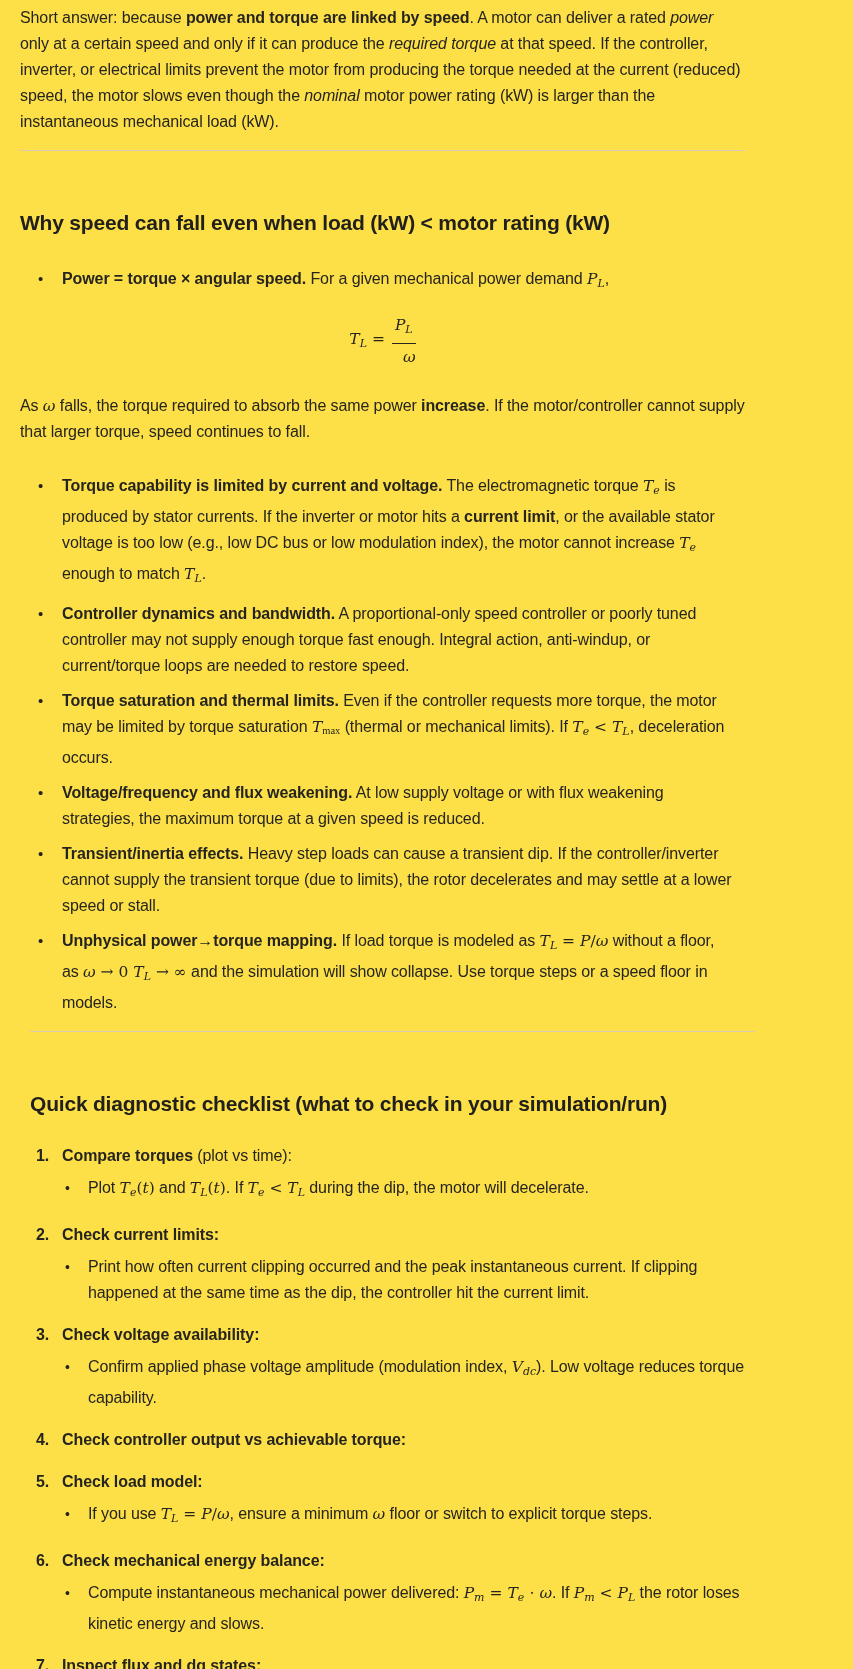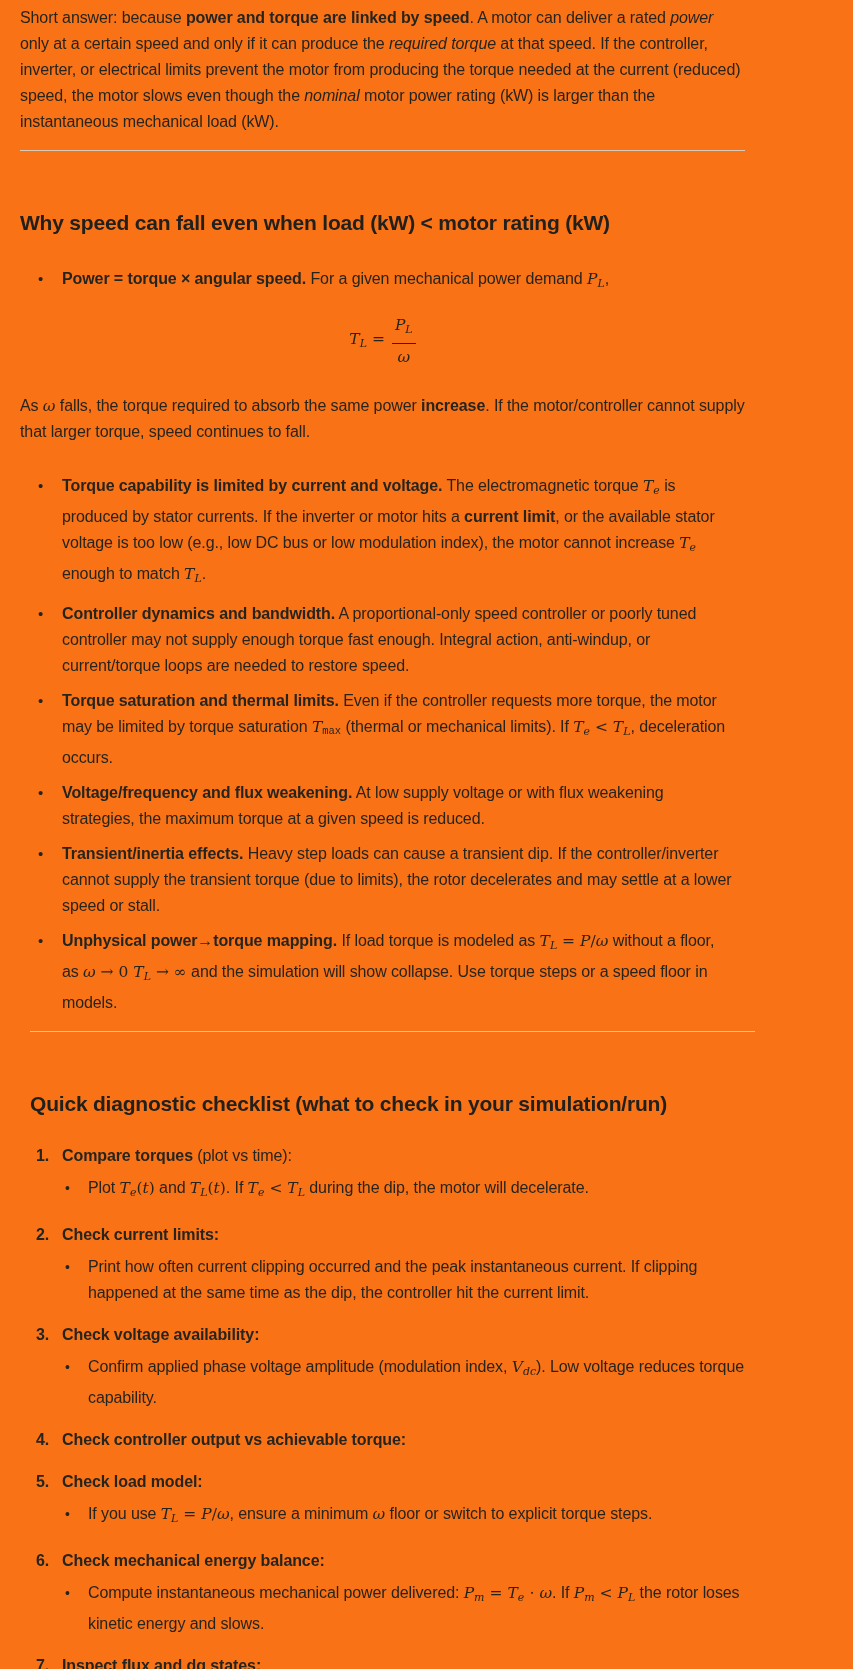--- a/index.html
+++ b/index.html
@@ -1,40 +1,40 @@
 <!DOCTYPE html>
 <html><head>
 <meta charset="utf-8">
 <style>
   html,body{margin:0;padding:0;background:#f7f4ee;}
   .doc{
     box-sizing:border-box;width:853px;height:1669px;overflow:hidden;
-    padding:5px 108px 0 20px;background:#f97316;color:#26241f;
+    padding:5px 108px 0 20px;background:#fde047;color:#26241f;
     font-family:"Liberation Sans",sans-serif;font-size:16px;line-height:26px;
     letter-spacing:-0.1px;
   }
   p{margin:24px 0 0;width:725px;}
   p[data-name="intro-paragraph"]{margin-top:0;}
   hr{border:0;border-top:1px solid #d9cbb8;margin:15px 0 0;width:725px;}
   h2{font-size:21px;line-height:30px;font-weight:700;margin:57px 0 0;color:#21201c;letter-spacing:-0.2px;width:725px;}
   
   .blist{list-style:none;margin:28px 0 0;padding:0;width:725px;}
   .blist>li{position:relative;padding-left:29px;margin:0 13px 9px;}
   .blist>li::before{content:"•";position:absolute;left:5px;top:0;font-size:15px;}
   
   .sb{font-weight:700;}
   .si{font-style:italic;}
   .sm{font-family:"DejaVu Serif",serif;font-style:italic;font-size:15.5px;letter-spacing:0;}
   .smo{font-family:"DejaVu Serif",serif;font-size:15.5px;letter-spacing:0;}
   .sms{font-family:"DejaVu Serif",serif;font-style:italic;font-size:11px;vertical-align:-3px;letter-spacing:0;}
-  .smrs{font-family:Liberation Mono, monospace;font-size:10.5px;vertical-align:-2px;letter-spacing:0;}
+  .smrs{font-family:Liberation Serif, serif;font-size:10.5px;vertical-align:-2px;letter-spacing:0;}
   
   .eq{display:flex;justify-content:center;align-items:center;margin:18px 0 26px;width:725px;
       font-family:"DejaVu Serif",serif;font-size:16px;line-height:20px;}
-  .frac{display:inline-flex;flex-direction:column;align-items:center;margin-left:7px;}
+  .frac{display:inline-flex;flex-direction:column;align-items:flex-end;margin-left:7px;}
   .num{padding:0 3px 3px;border-bottom:1.2px solid #26241f;}
   .den{padding-top:3px;}
   
   .sec2{display:block;padding-left:10px;}
   
   .clist{list-style:none;margin:24px 0 0;padding:0;width:725px;}
   .clist>li{margin:0 0 16px;}
   .ol-label{position:relative;padding-left:32px;}
   .ol-num{position:absolute;left:6px;top:0;font-weight:700;}
   .subs{list-style:none;margin:6px 0 0;padding:0;}

